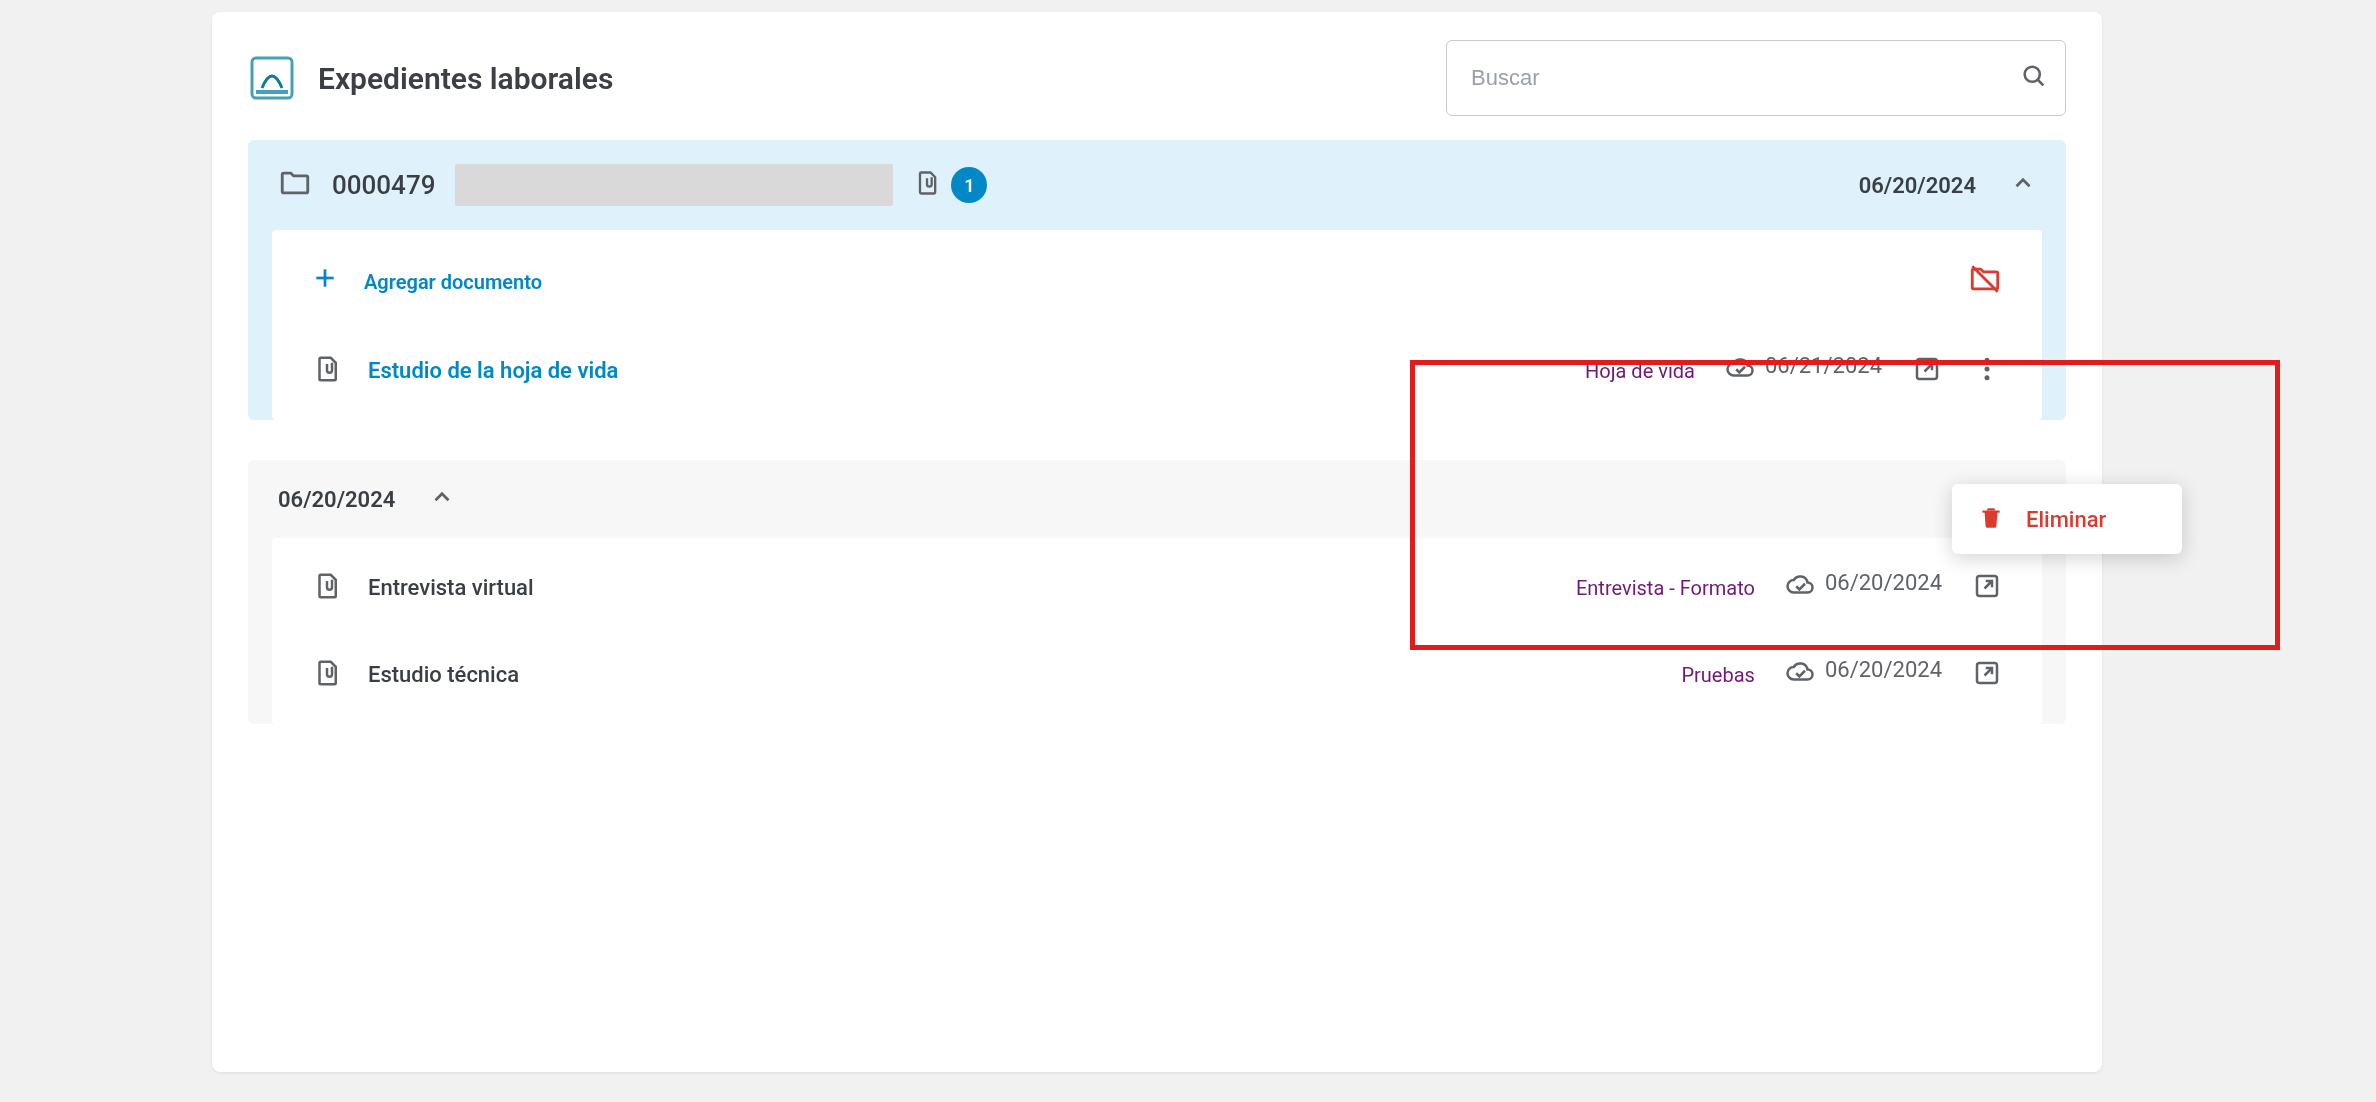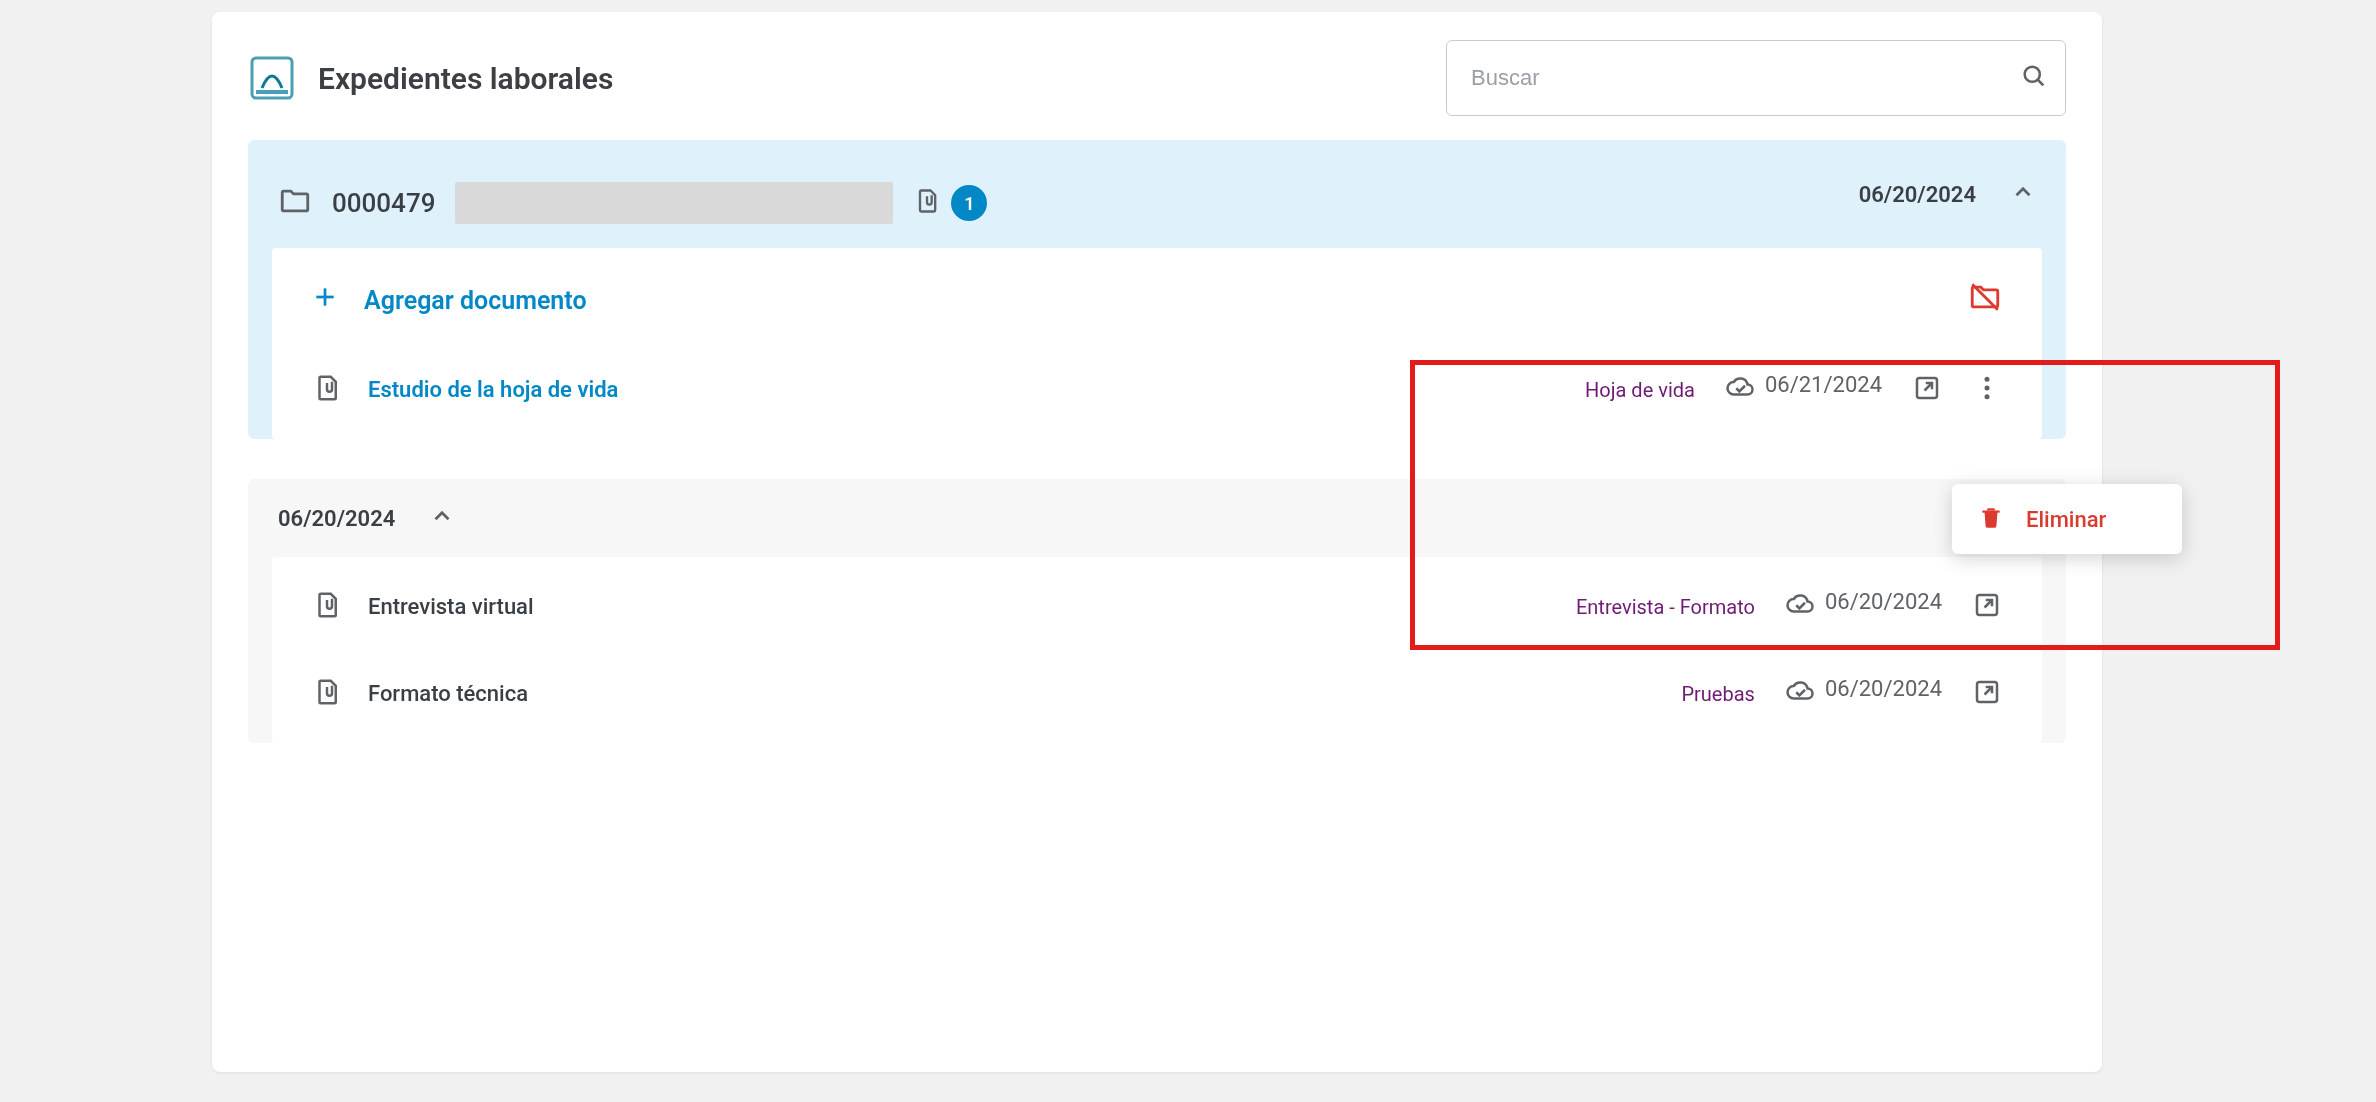--- a/index.html
+++ b/index.html
@@ -80,21 +80,20 @@
     display: flex;
     align-items: center;
     padding: 24px 30px;
     gap: 20px;
   }
   .folder-header .fh-left {
     display: flex;
     align-items: center;
     gap: 20px;
     flex: 1;
-    margin-top: 18px;
   }
   .folder-icon { color: #5f6368; }
   .folder-id {
     font-size: 26px;
     font-weight: 500;
     color: #3a3f45;
   }
   .redacted {
     width: 438px;
     height: 42px;
@@ -140,21 +139,21 @@
     position: relative;
   }
   .row {
     display: flex;
     align-items: center;
     padding: 26px 40px;
     gap: 26px;
   }
   .row.add {
     color: #0288c7;
-    font-size: 25px;
+    font-size: 20px;
     font-weight: 600;
   }
   .plus {
     color: #0288c7;
     font-size: 28px;
   }
   .disable-icon { color: #db3a2f; margin-left: auto; }
   .doc-row .doc-icon { color: #5f6368; }
   .doc-title {
     font-size: 22px;
@@ -364,21 +363,21 @@
         </div>
       </div>
 
       <div class="row doc-row">
         <span class="doc-icon">
           <svg width="30" height="30" viewBox="0 0 24 24" fill="none" stroke="currentColor" stroke-width="2">
             <path d="M7 3h8l4 4v13a1 1 0 01-1 1H7a1 1 0 01-1-1V4a1 1 0 011-1z"></path>
             <path d="M12 8v5a2 2 0 004 0V7"></path>
           </svg>
         </span>
-        <span class="doc-title grey">Formato técnica</span>
+        <span class="doc-title grey">Estudio técnica</span>
         <div class="doc-right">
           <span class="doc-category">Pruebas</span>
           <span class="cloud-date">
             <span>
               <svg width="30" height="30" viewBox="0 0 24 24" fill="none" stroke="currentColor" stroke-width="2">
                 <path d="M7 18a5 5 0 010-10 6 6 0 0111 2 4 4 0 010 8H7z"></path>
                 <polyline points="9 13 11.5 15.5 16 11"></polyline>
               </svg>
             </span>
             <span>06/20/2024</span>

